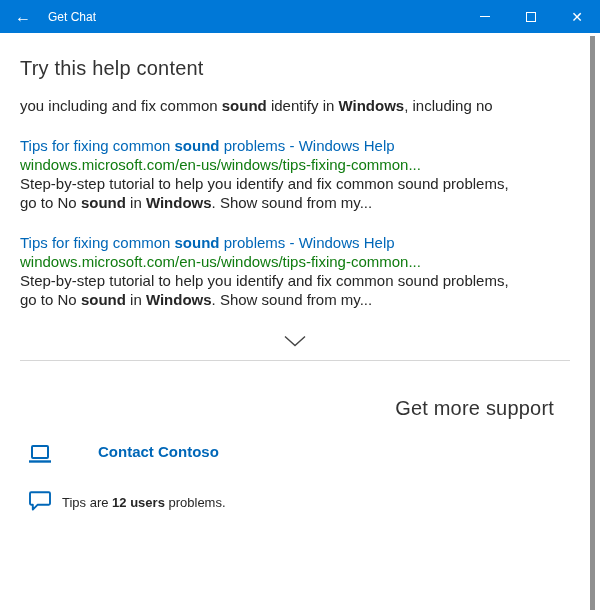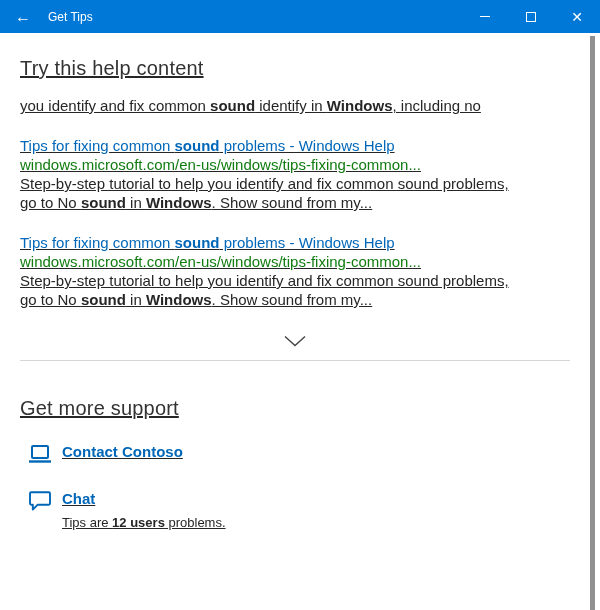--- a/index.html
+++ b/index.html
@@ -23,74 +23,74 @@
   }
   .tb-title{margin-left:17px;font-size:12px;}
   .tb-controls{margin-left:auto;display:flex;height:100%;}
   .tb-btn{
     width:46px;height:33px;display:flex;align-items:center;justify-content:center;
     background:none;border:none;color:#fff;cursor:pointer;font-size:14px;
   }
   .min-glyph{display:block;width:10px;height:1px;background:#fff;}
   .max-glyph{display:block;width:10px;height:10px;border:1px solid #fff;}
   
-  .content{padding:0 30px 0 20px;text-decoration:underline;}
+  .content{padding:0 30px 0 20px;}
   .section-heading{
     font-size:20px;font-weight:400;color:var(--heading);letter-spacing:.2px;
   }
   .heading-top{margin:24px 0 16px;}
   .result{font-size:15px;line-height:19px;margin-bottom:21px;}
   .result-title{color:var(--link-blue);cursor:pointer;}
   .result-url{color:var(--url-green);}
   .result-snippet{color:var(--text-dark);}
   .expand-btn{
     display:block;margin:26px auto 0;background:none;border:none;cursor:pointer;
     padding:0;line-height:0;
   }
   .divider{border:none;border-top:1px solid var(--divider);margin:13px 0 0 0;}
-  .heading-more{margin:36px 0 0;}
+  .heading-more{margin:36px 16px 0;text-align:right;}
   .support-item{display:flex;align-items:flex-start;}
   .support-item.first{margin-top:22px;}
   .support-item.second{margin-top:24px;}
   .support-icon{width:24px;margin-left:8px;margin-right:10px;padding-top:2px;flex:none;line-height:0;}
   .support-label{
-    font-size:15px;font-weight:600;color:var(--link-blue);line-height:20px;cursor:pointer;
+    font-size:15px;font-weight:600;color:var(--link-blue);line-height:20px;cursor:pointer;margin-left:36px;
   }
   .support-desc{font-size:13px;color:var(--text-dark);margin-top:6px;line-height:16px;}
   
   .scroll-thumb{
     position:absolute;top:36px;right:5px;width:5px;height:574px;
     background:var(--scrollbar);
   }
 </style>
 </head>
 <body>
 
 <div class="titlebar">
   <button class="back-btn"><span>←</span></button>
-  <span class="tb-title">Get Tips</span>
+  <span class="tb-title">Get Chat</span>
   <div class="tb-controls">
     <button class="tb-btn">
         <span class="min-glyph"></span>
       </button>
     <button class="tb-btn">
         <span class="max-glyph"></span>
       </button>
     <button class="tb-btn">
         <span>✕</span>
       </button>
   </div>
 </div>
 
 <div class="content">
 
   <h1 class="section-heading heading-top">Try this help content</h1>
 
   <div class="result">
-    <div class="result-snippet"><span>you identify and fix common </span><span style="font-weight: 700;">sound</span><span> identify in </span><span style="font-weight: 700;">Windows</span><span>, including no</span></div>
+    <div class="result-snippet"><span>you including and fix common </span><span style="font-weight: 700;">sound</span><span> identify in </span><span style="font-weight: 700;">Windows</span><span>, including no</span></div>
   </div>
 
   <div class="result">
     <div class="result-title"><span>Tips for fixing common </span><span style="font-weight: 700;">sound</span><span> problems - Windows Help</span></div>
     <div class="result-url">windows.microsoft.com/en-us/windows/tips-fixing-common...</div>
     <div class="result-snippet"><span>Step-by-step tutorial to help you identify and fix common sound problems,</span></div>
     <div class="result-snippet"><span>go to No </span><span style="font-weight: 700;">sound</span><span> in </span><span style="font-weight: 700;">Windows</span><span>. Show sound from my...</span></div>
   </div>
 
   <div class="result">
@@ -122,20 +122,19 @@
     </div>
   </div>
 
   <div class="support-item second">
     <span class="support-icon">
       <svg width="24" height="21" viewBox="0 0 24 21">
         <path d="M3.2,1.2 h17.6 a1.2,1.2 0 0 1 1.2,1.2 v10.2 a1.2,1.2 0 0 1 -1.2,1.2 H9.5 L4.8,18.6 v-4.8 H3.2 a1.2,1.2 0 0 1 -1.2,-1.2 V2.4 a1.2,1.2 0 0 1 1.2,-1.2 Z" fill="none" stroke="#0067b8" stroke-width="1.9" stroke-linejoin="round"></path>
       </svg>
     </span>
     <div class="support-body">
-      <div class="support-label">Chat</div>
       <div class="support-desc"><span>Tips are </span><span style="font-weight: 700;">12 users</span><span> problems.</span></div>
     </div>
   </div>
 
 </div>
 
 <div class="scroll-thumb"></div>
 
 </body></html>

